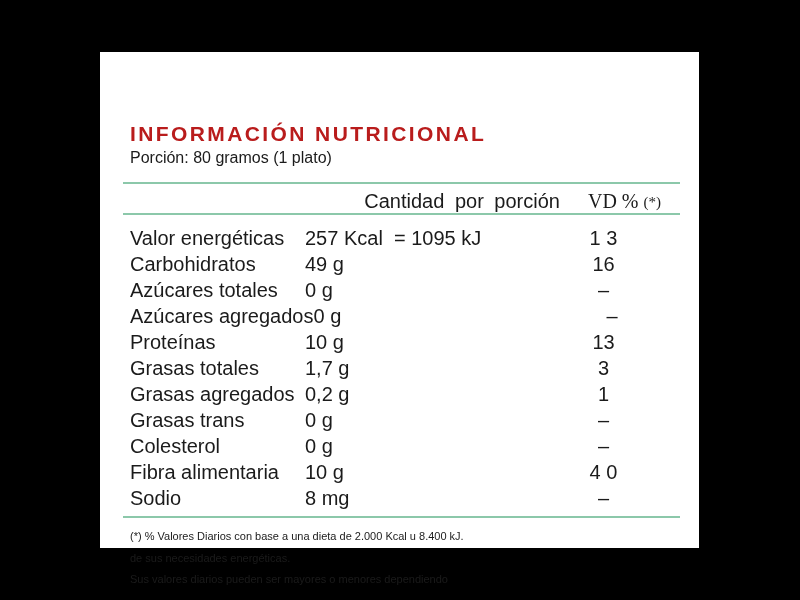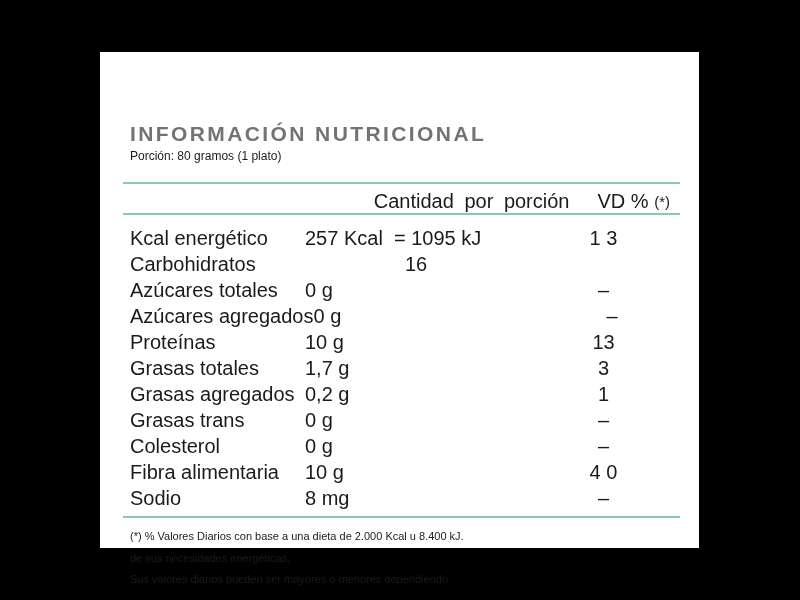--- a/index.html
+++ b/index.html
@@ -25,28 +25,28 @@
     color: #1b1b1b;
   }
   .label-title {
     position: absolute;
     left: 30px;
     top: 70px;
     margin: 0;
     font-size: 21px;
     font-weight: bold;
     letter-spacing: 2.4px;
-    color: #737373;
+    color: #b91c1c;
     white-space: pre;
   }
   .portion {
     position: absolute;
     left: 30px;
     top: 97px;
-    font-size: 12px;
+    font-size: 16px;
     white-space: pre;
   }
   .rule {
     position: absolute;
     left: 23px;
     width: 557px;
     height: 2px;
     background: #8cc8aa;
   }
   .rule-1 { top: 130px; }
@@ -64,22 +64,23 @@
     padding-top: 2px;
     box-sizing: border-box;
   }
   .h-amount {
     margin-left: auto;
     word-spacing: 5px;
     white-space: pre;
   }
   .h-vd {
     margin-left: 28px;
-    margin-right: 10px;
-    white-space: pre;
+    margin-right: 19px;
+    white-space: pre;
+    font-family: Liberation Serif, serif;
   }
   .h-vd-note {
     font-size: 15px;
     position: relative;
     top: -1px;
   }
   .rows {
     position: absolute;
     left: 23px;
     top: 173px;
@@ -125,26 +126,27 @@
 
     <div class="header-row">
       <span class="h-amount">Cantidad por porción</span>
       <span class="h-vd"><span>VD % </span><span class="h-vd-note">(*)</span></span>
     </div>
 
     <div class="rule rule-2"></div>
 
     <div class="rows">
       <div class="row">
-        <span class="lbl">Kcal energético</span>
+        <span class="lbl">Valor energéticas</span>
         <span class="amt">257 Kcal  = 1095 kJ</span>
         <span class="vd">1 3</span>
       </div>
       <div class="row">
         <span class="lbl">Carbohidratos</span>
+        <span class="amt">49 g</span>
         <span class="vd">16</span>
       </div>
       <div class="row">
         <span class="lbl">Azúcares totales</span>
         <span class="amt">0 g</span>
         <span class="vd">–</span>
       </div>
       <div class="row">
         <span class="lbl">Azúcares agregados</span>
         <span class="amt">0 g</span>

